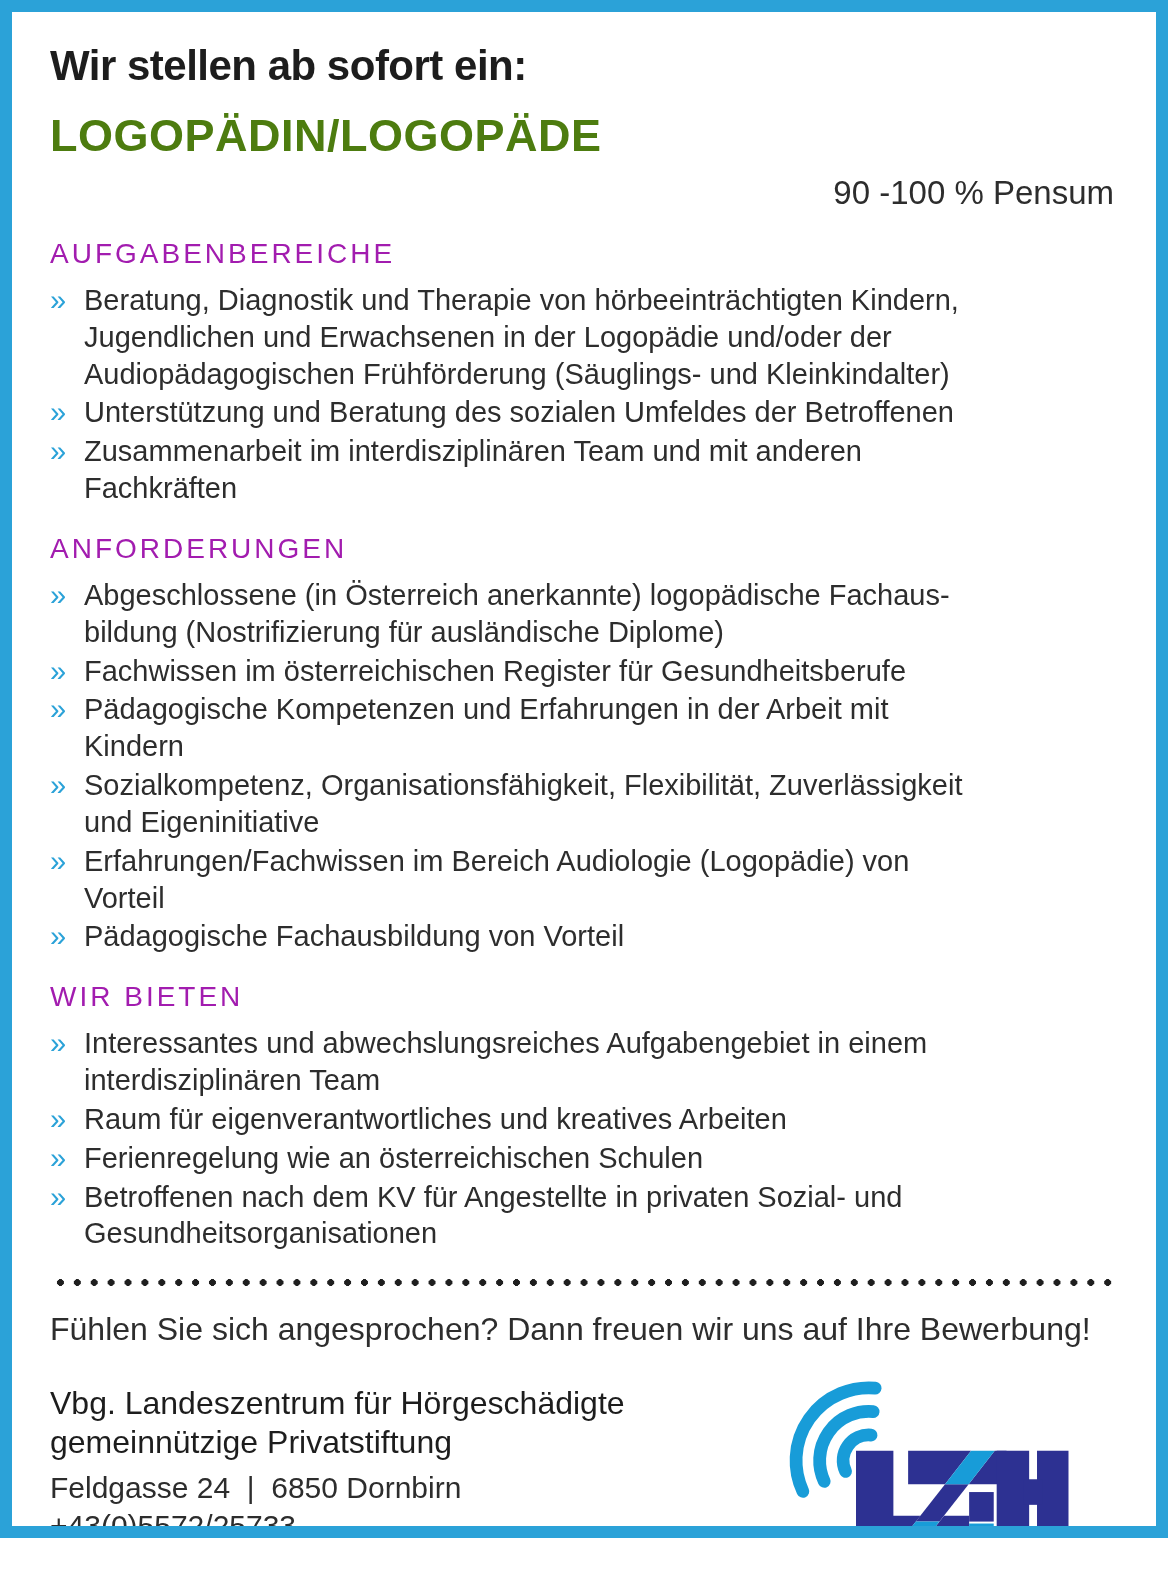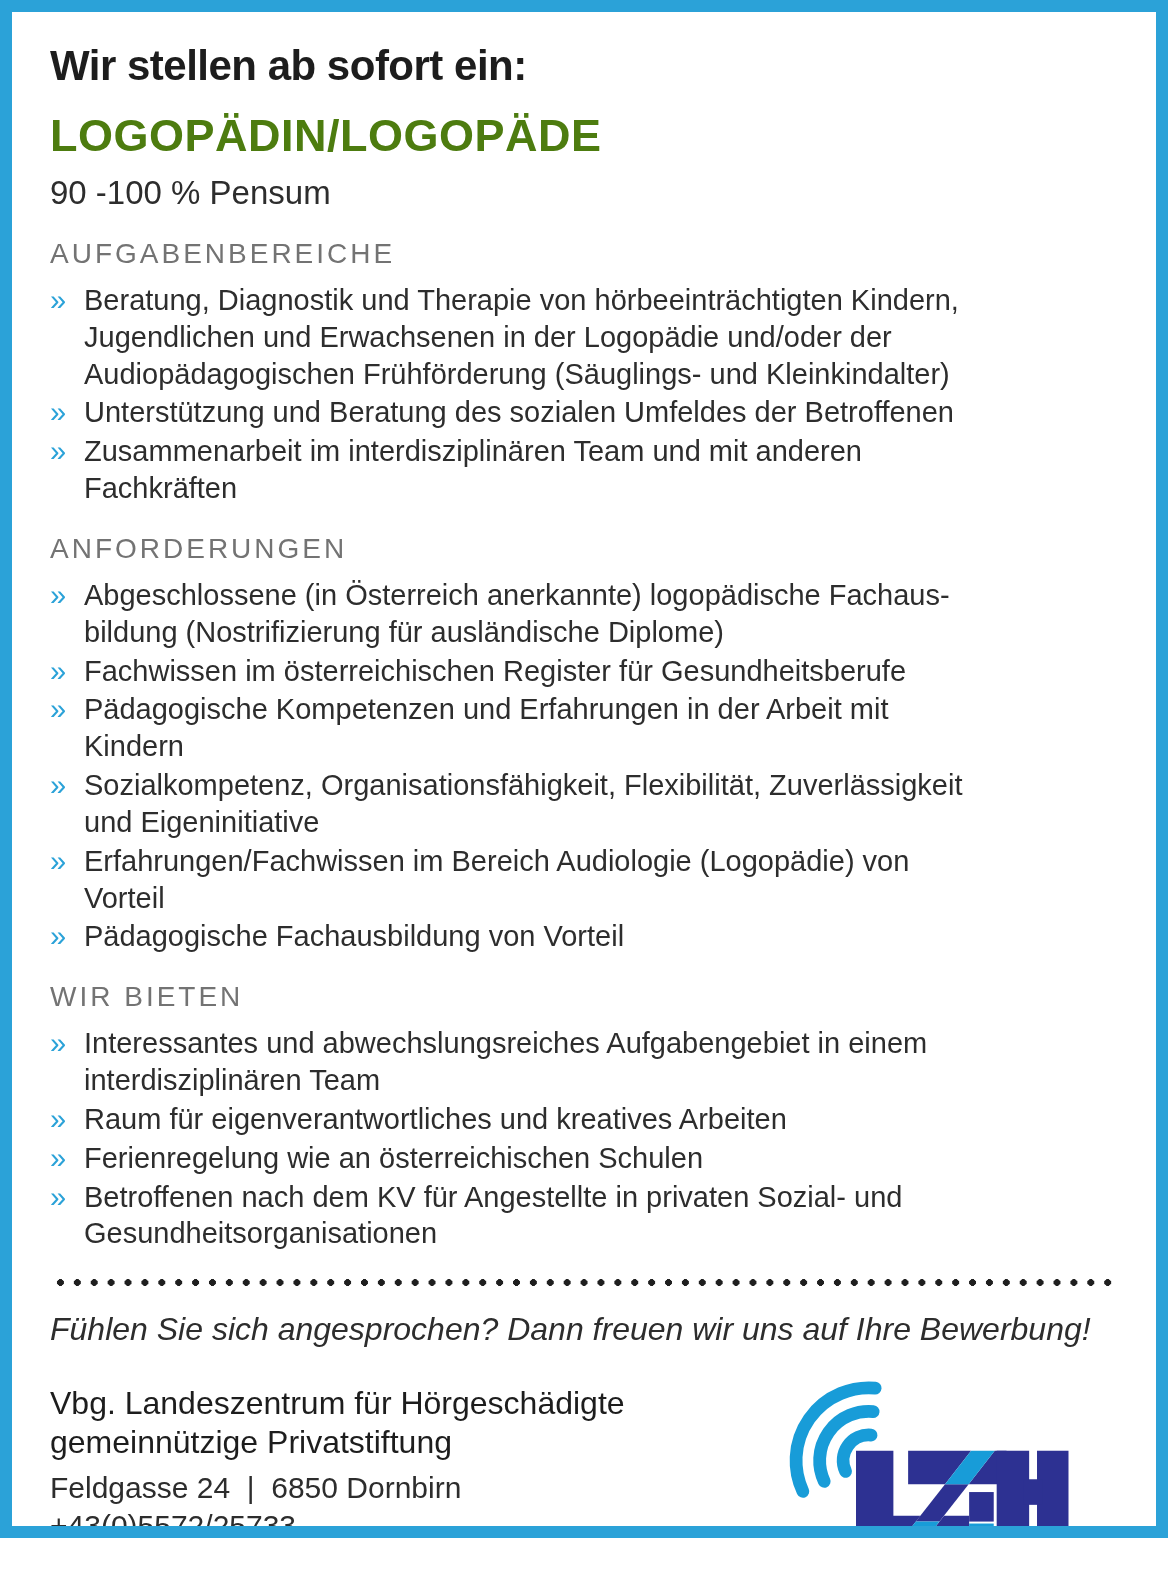--- a/index.html
+++ b/index.html
@@ -19,46 +19,45 @@
   }
   .intro {
     font-size: 42px; font-weight: bold; color: #1d1d1d;
     margin: 0 0 20px 0; letter-spacing: -0.5px;
   }
   .job-title {
     font-size: 45px; font-weight: bold; color: #4d7c0f;
     margin: 0 0 12px 0; letter-spacing: 0.5px;
   }
   .pensum {
-    font-size: 33px; color: #2d2d2d; margin: 0 0 4px 0;
+    font-size: 33px; color: #2d2d2d; margin: 0 0 4px 0; text-align: right;
   }
   .section { margin-top: 26px; }
   .section-heading {
-    font-size: 28px; font-weight: normal; color: #737373;
+    font-size: 28px; font-weight: normal; color: #a21caf;
     letter-spacing: 3px; margin: 0 0 12px 0;
   }
   ul.bullets { list-style: none; margin: 0; padding: 0; }
   ul.bullets li { display: flex; margin: 0 0 2px 0; }
   .marker {
     flex: 0 0 34px; width: 34px;
     color: #2ba2d8; font-size: 29px; line-height: 1.27;
   }
   .item-text {
     white-space: pre-line;
     color: #2d2d2d; font-size: 29px; line-height: 1.27;
   }
   .dotted {
     margin: 26px 2px 24px 2px; height: 9px;
     background-image: radial-gradient(circle 3.6px at 50% 50%, #1f1f1f 98%, transparent 100%);
     background-size: 16.9px 9px; background-repeat: repeat-x;
   }
   .closing {
     font-size: 32px; color: #2d2d2d; margin: 4px 0 26px 0;
     white-space: pre-wrap;
-    font-style: italic;
   }
   .footer { display: flex; align-items: flex-start; }
   .contact { flex: 1 1 auto; padding-top: 10px; }
   .contact p { margin: 0; white-space: pre-wrap; }
   .org-line { font-size: 32px; font-weight: normal; color: #1d1d1d; line-height: 1.2; }
   .contact-line { font-size: 30px; color: #2d2d2d; line-height: 1.28; }
   .contact-line.first { margin-top: 8px; }
   .logo-wrap { flex: 0 0 330px; width: 330px; margin-right: 2px; }
   .logo { display: block; }
 </style>

